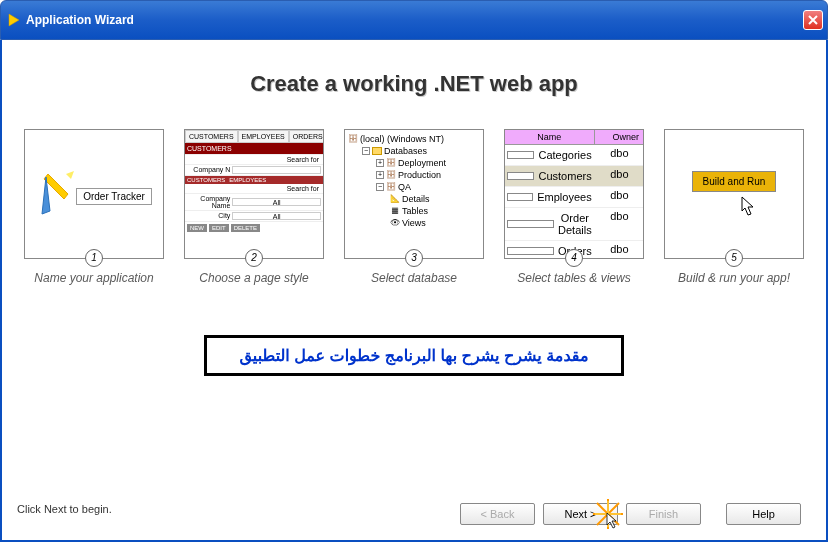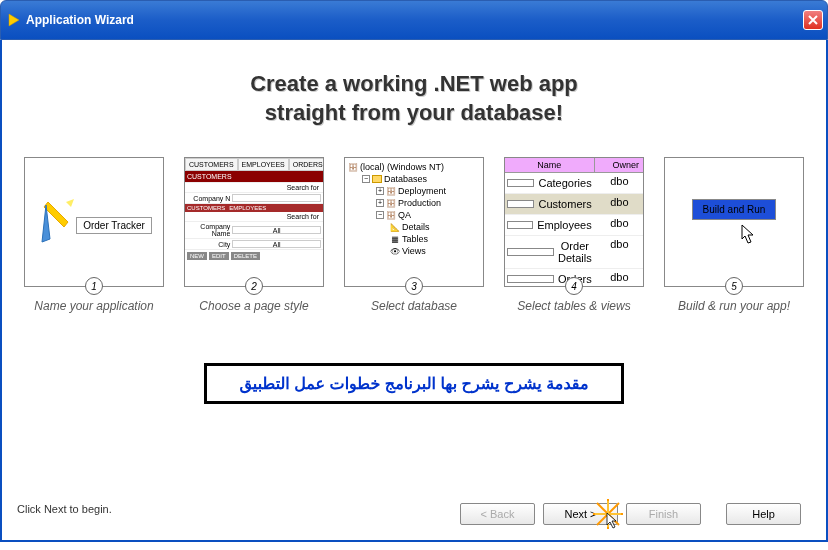--- a/index.html
+++ b/index.html
@@ -54,21 +54,21 @@
 .s4-hdr { display: flex; background: #f0abfc; border-bottom: 1px solid #999; font-size: 9px; }
 .s4-hdr span:first-child { flex: 2; padding: 2px; border-right: 1px solid #999; }
 .s4-hdr span:last-child { flex: 1; padding: 2px; }
 .s4-row { display: flex; font-size: 11px; border-bottom: 1px solid #eee; }
 .s4-row.sel { background: #e0dcc8; }
 .s4-row span:first-child { flex: 2; padding: 2px; display: flex; align-items: center; gap: 2px; }
 .s4-row span:last-child { flex: 1; padding: 2px; }
 .tbl-icon { width: 8px; height: 8px; border: 1px solid #888; background: linear-gradient(to bottom, #fff 33%, #888 33%, #888 34%, #fff 34%, #fff 66%, #888 66%, #888 67%, #fff 67%); }
 
 .s5 { display: flex; flex-direction: column; align-items: center; justify-content: center; height: 100%; }
-.s5-btn { border: 1px solid #888; padding: 4px 10px; font-size: 10px; background: #1d4ed8; }
+.s5-btn { border: 1px solid #888; padding: 4px 10px; font-size: 10px; background: #eab308; }
 .s5-cursor { margin-top: 3px; margin-left: 30px; }
 .highlight-star { position: absolute; right: -5px; top: 50%; transform: translateY(-50%); width: 30px; height: 30px; pointer-events: none; }
 .next-wrap { position: relative; }
 </style>
 </head>
 <body>
 
 <div class="titlebar">
   <span class="title-icon">
     <svg viewBox="0 0 16 16">
@@ -82,21 +82,20 @@
       </svg>
   </div>
 </div>
 
 <div class="outer-frame">
 <div class="content-area">
 
   <div class="hero">
     <h1>
       <span>Create a working .NET web app</span><br>
-      <span>straight from your database!</span>
     </h1>
   </div>
 
   <div class="steps-row">
 
     <div class="step">
       <div class="step-wrap">
         <div class="step-box">
           <div class="s1">
             <svg class="s1-icon" viewBox="0 0 40 50">

